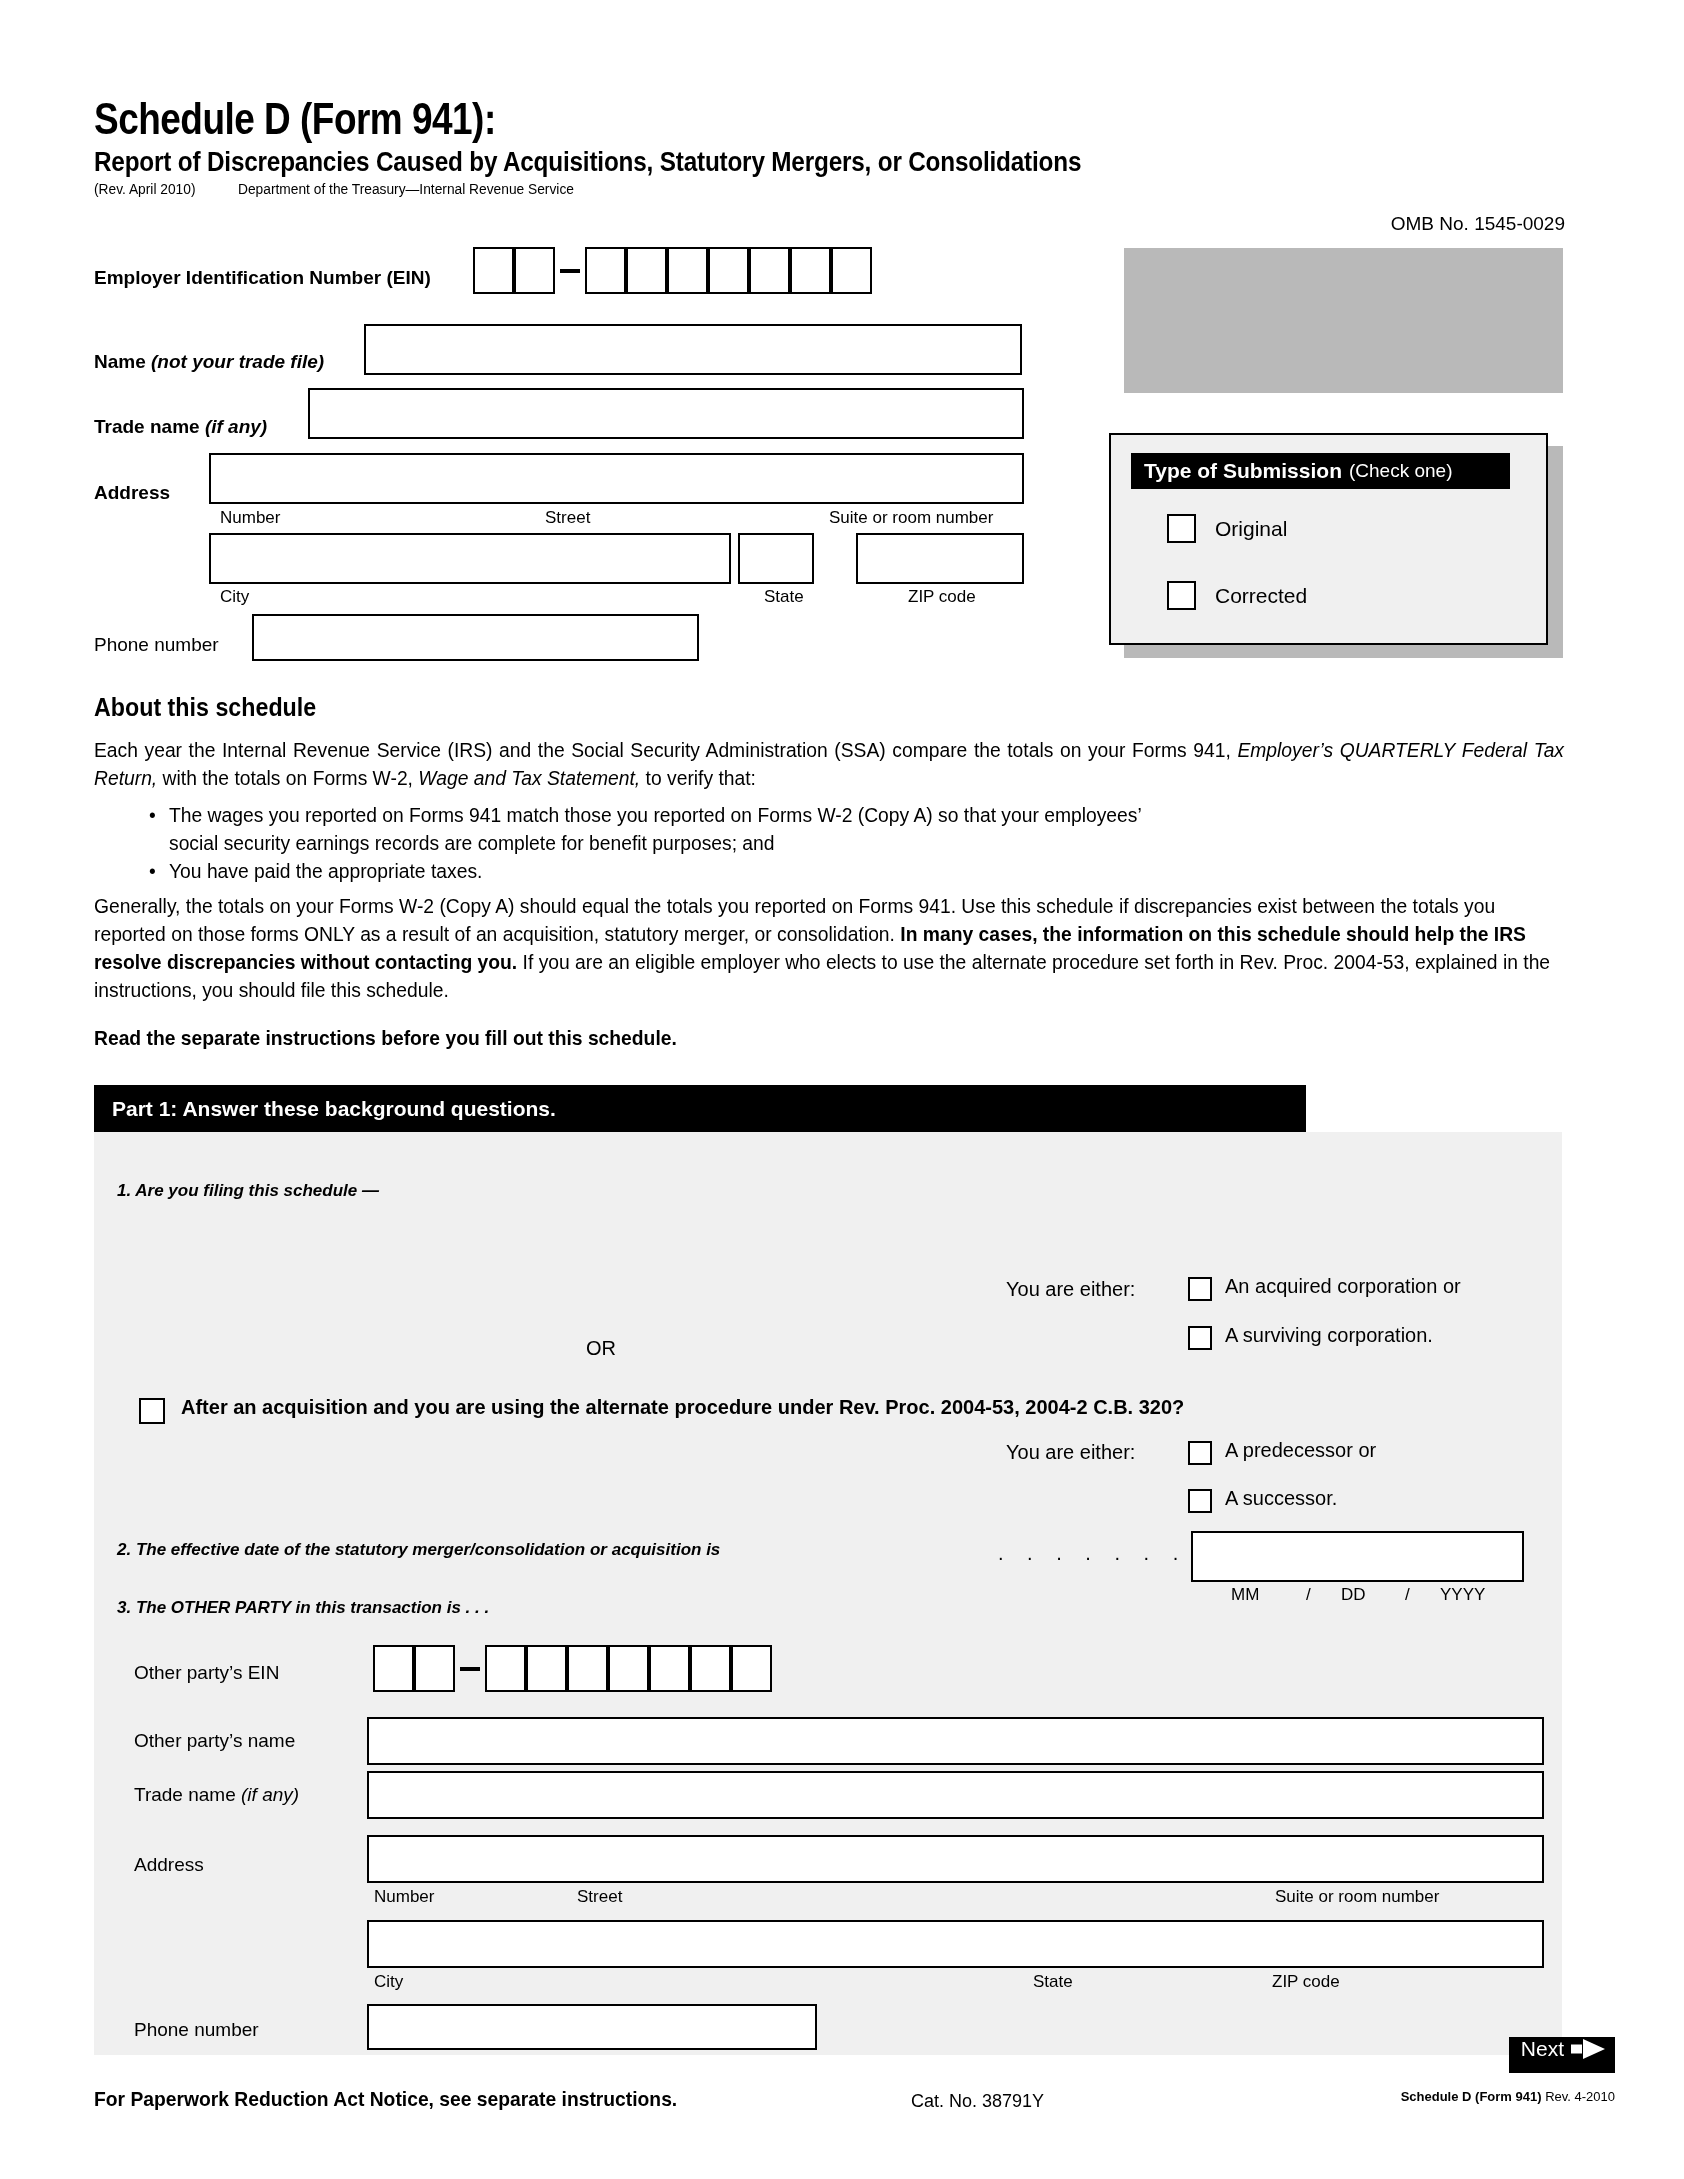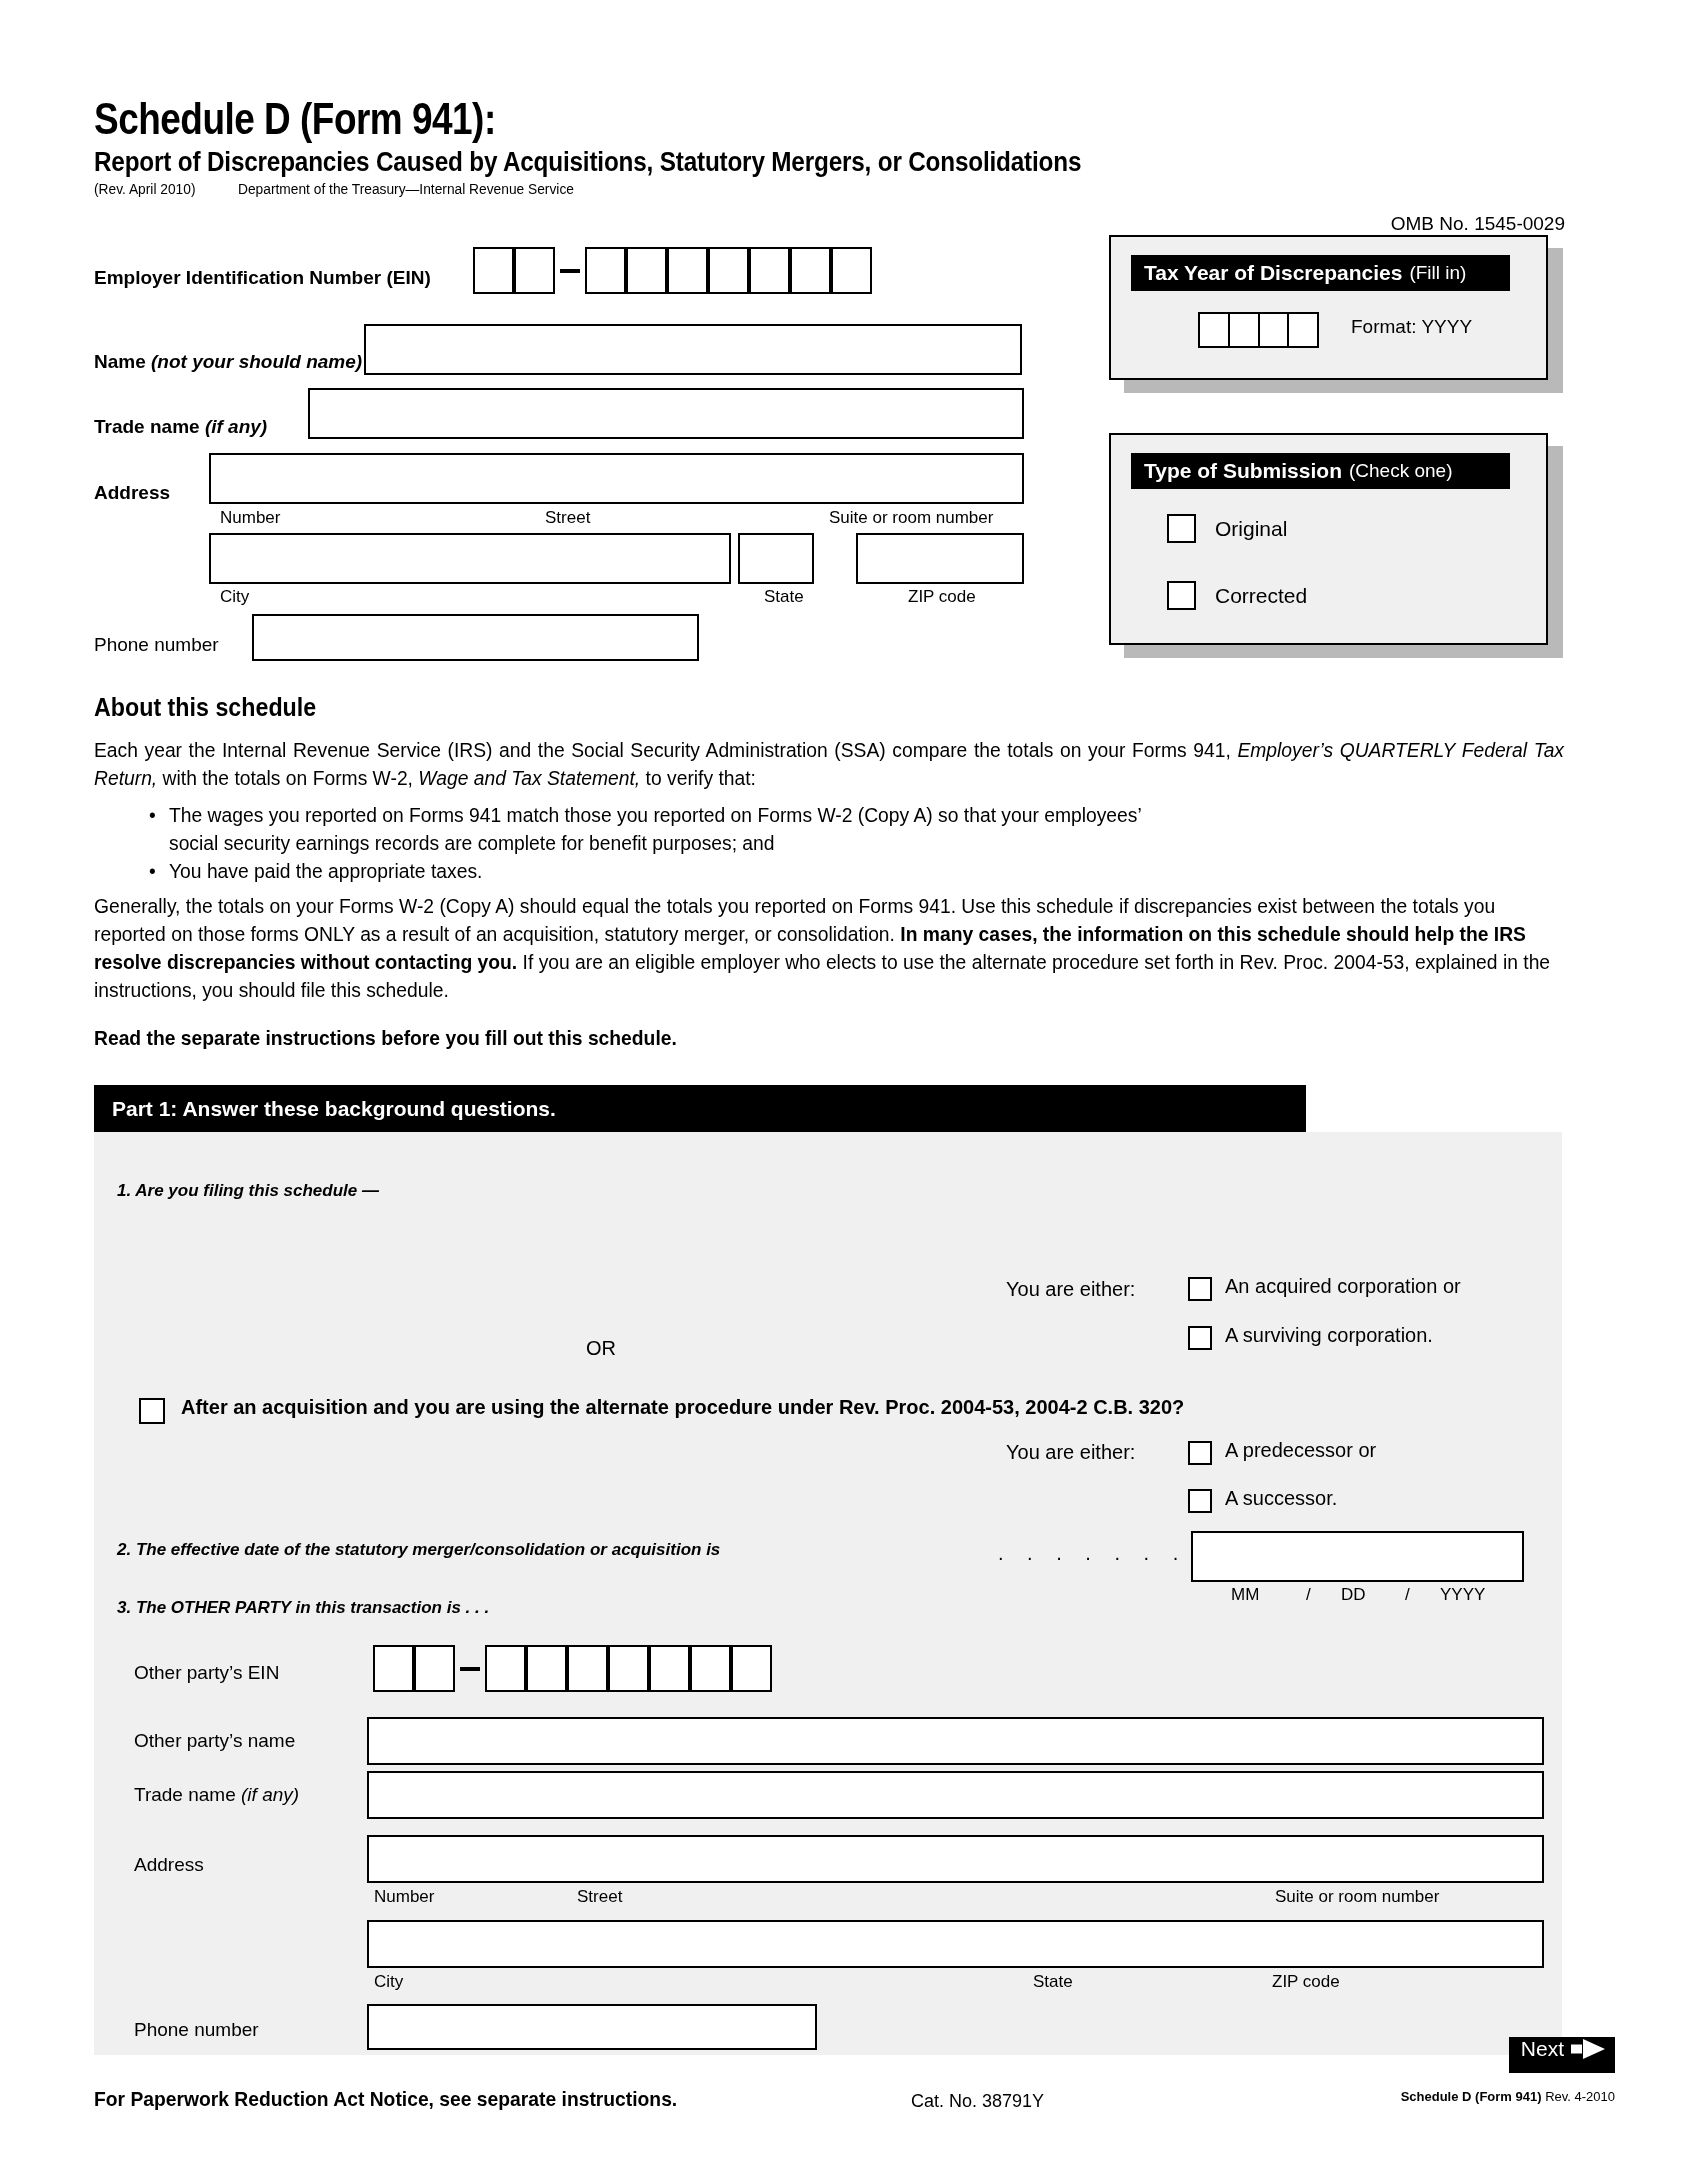--- a/index.html
+++ b/index.html
@@ -281,21 +281,21 @@
     <div class="ein-cell"></div>
     <div class="ein-cell"></div>
     <div class="ein-cell"></div>
     <div class="ein-cell"></div>
     <div class="ein-cell"></div>
     <div class="ein-cell"></div>
   </div>
 
   <div class="abs fld-label" style="left:94px; top:351px;">
     <span>Name</span>
-    <i>(not your should name)</i>
+    <i>(not your trade file)</i>
   </div>
   <div class="abs inbox" style="left:364px; top:324px; width:658px; height:51px;"></div>
 
   <div class="abs fld-label" style="left:94px; top:416px;">
     <span>Trade name</span>
     <i>(if any)</i>
   </div>
   <div class="abs inbox" style="left:308px; top:388px; width:716px; height:51px;"></div>
 
   <div class="abs fld-label" style="left:94px; top:482px;">Address</div>
@@ -308,33 +308,20 @@
   <div class="abs inbox" style="left:738px; top:533px; width:76px; height:51px;"></div>
   <div class="abs inbox" style="left:856px; top:533px; width:168px; height:51px;"></div>
   <div class="abs sub-label" style="left:220px; top:587px;">City</div>
   <div class="abs sub-label" style="left:764px; top:587px;">State</div>
   <div class="abs sub-label" style="left:908px; top:587px;">ZIP code</div>
 
   <div class="abs plain-label" style="left:94px; top:634px;">Phone number</div>
   <div class="abs inbox" style="left:252px; top:614px; width:447px; height:47px;"></div>
 
   <div class="abs panel-shadow" style="left:1124px; top:248px; width:439px; height:145px;"></div>
-  <div class="abs panel" style="left:1109px; top:235px; width:439px; height:145px;">
-    <div class="panel-head" style="position:absolute; left:20px; top:18px; width:379px; height:36px;">
-      <span>Tax Year of Discrepancies</span>
-      <span class="light">(Fill in)</span>
-    </div>
-    <div style="position:absolute; left:87px; top:75px; width:129px; height:36px;">
-      <div class="yr-cell"></div>
-      <div class="yr-cell"></div>
-      <div class="yr-cell"></div>
-      <div class="yr-cell"></div>
-    </div>
-    <div style="position:absolute; left:240px; top:79px; font-size:19px; white-space:nowrap;">Format: YYYY</div>
-  </div>
 
   <div class="abs panel-shadow" style="left:1124px; top:446px; width:439px; height:212px;"></div>
   <div class="abs panel" style="left:1109px; top:433px; width:439px; height:212px;">
     <div class="panel-head" style="position:absolute; left:20px; top:18px; width:379px; height:36px;">
       <span>Type of Submission</span>
       <span class="light">(Check one)</span>
     </div>
     <div style="position:absolute; left:56px; top:79px; display:flex; align-items:center;">
       <span class="chk" style="width:29px; height:29px; display:inline-block;"></span>
       <span style="font-size:21px; margin-left:19px; white-space:nowrap;">Original</span>

